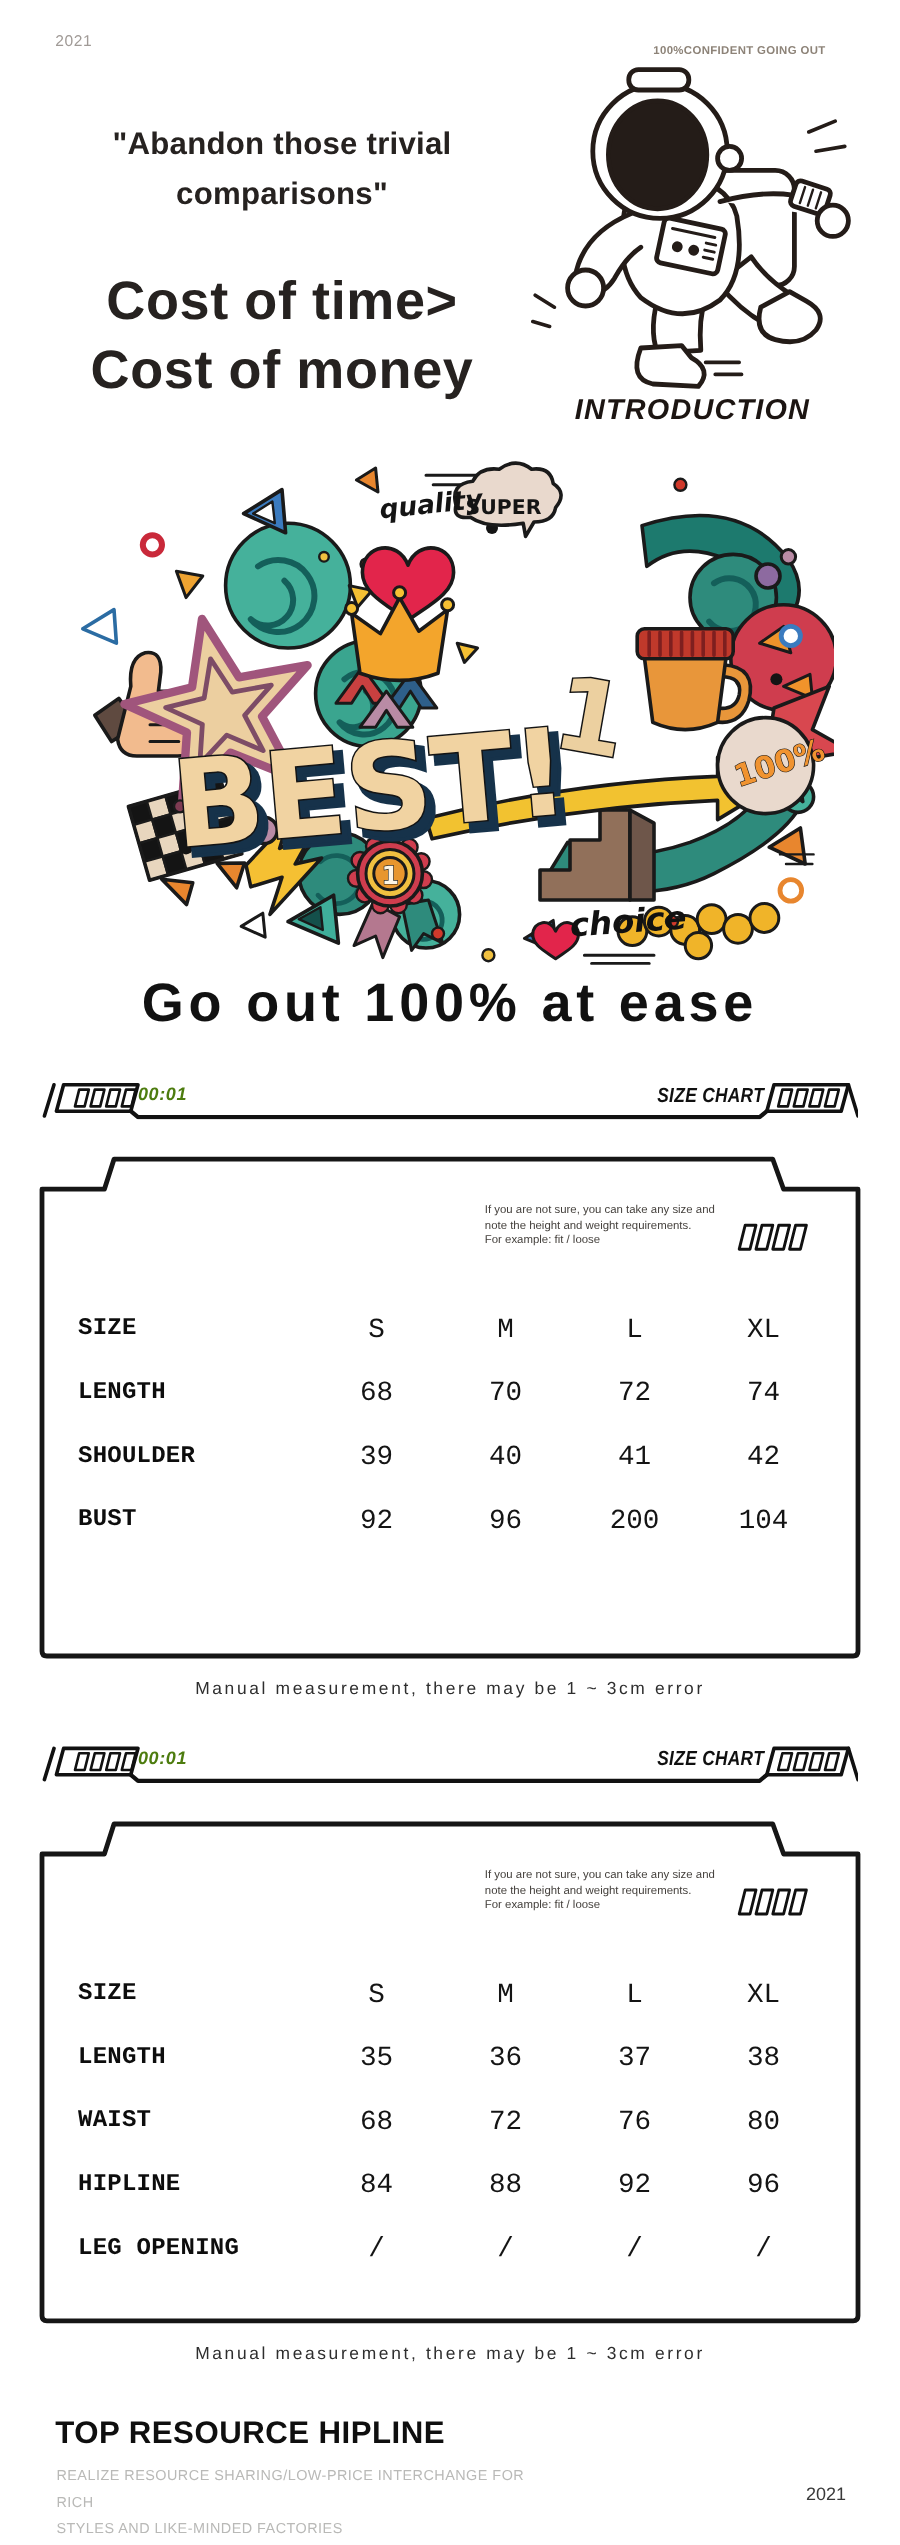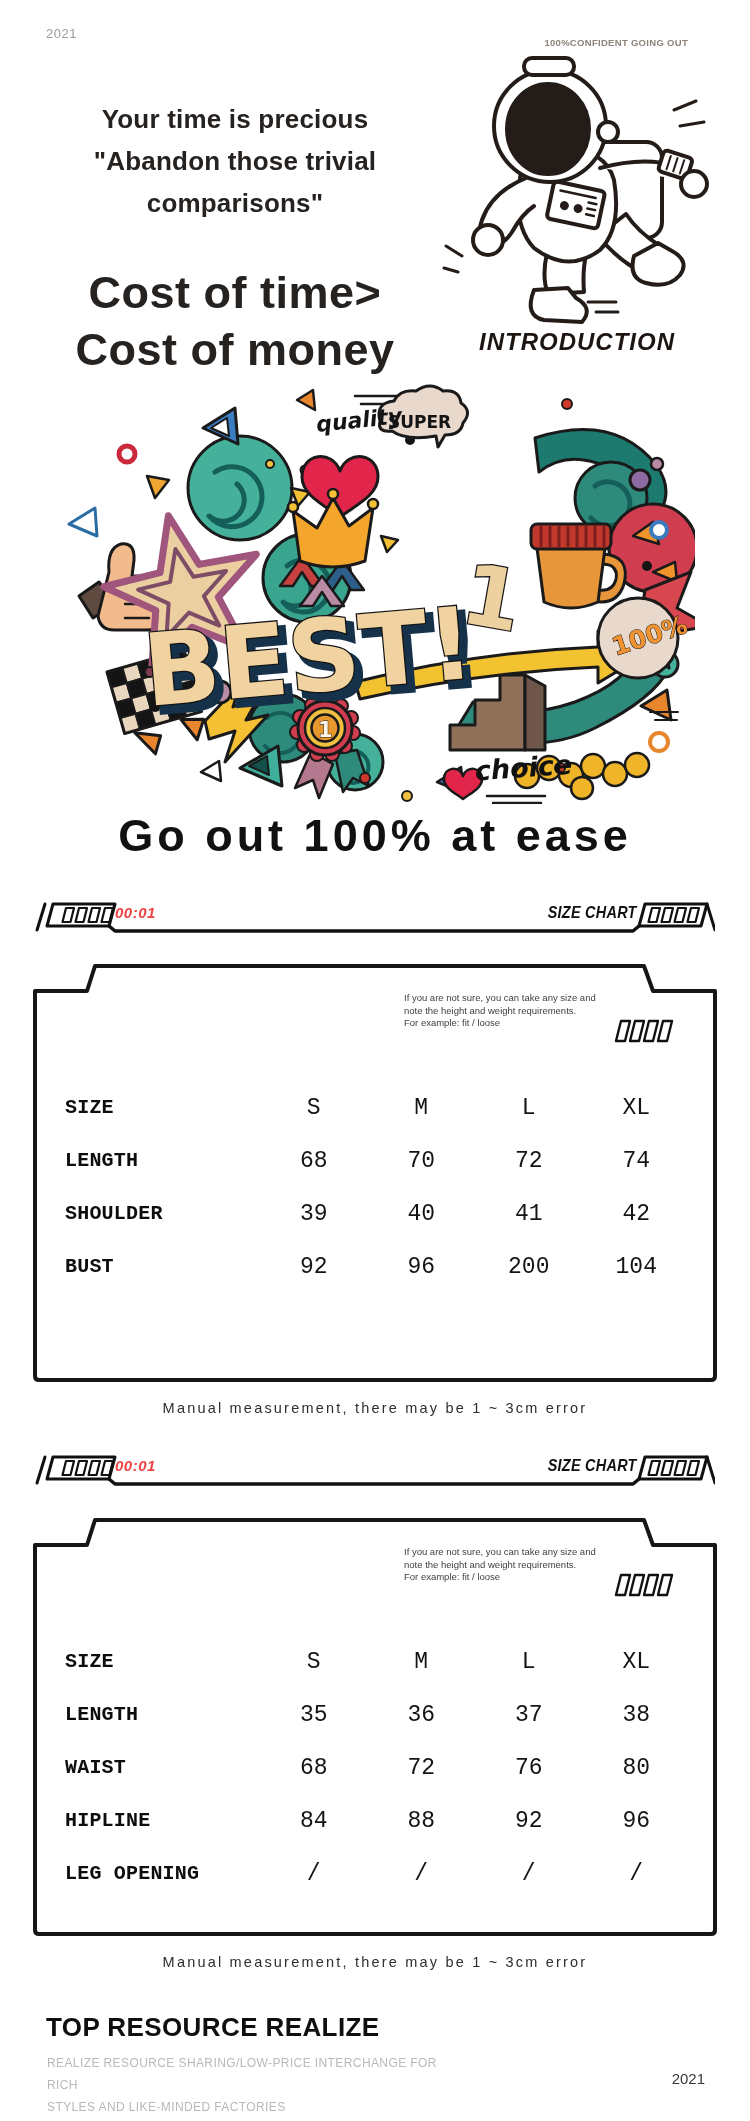--- a/index.html
+++ b/index.html
@@ -21,29 +21,29 @@
 
   .doodle-wrap { position:absolute; left:55px; top:376px; width:640px; height:428px; }
 
   .slogan { position:absolute; left:0; top:810px; width:750px; text-align:center;
        font-size:45px; font-weight:800; letter-spacing:4px; color:#111; }
 
   .chart-bar { position:absolute; left:35px; width:680px; height:34px; }
   .chart-bar.first  { top:901px; }
   .chart-bar.second { top:1454px; }
   .chart-bar svg { position:absolute; left:0; top:0; }
-  .bar-time  { position:absolute; left:80px; top:3px; font-size:15px; font-weight:800; font-style:italic; color:#ef4444; letter-spacing:.5px; }
+  .bar-time  { position:absolute; left:80px; top:3px; font-size:15px; font-weight:800; font-style:italic; color:#4d7c0f; letter-spacing:.5px; }
   .bar-title { position:absolute; right:78px; top:2px; font-size:17px; font-weight:800; font-style:italic; color:#101010; letter-spacing:.3px;
                transform:scaleX(.85); transform-origin:right center; }
 
   .size-card { position:absolute; left:32px; width:686px; height:424px; }
   .size-card.first  { top:961px; }
   .size-card.second { top:1515px; }
   .card-outline { position:absolute; left:0; top:0; }
-  .card-note { position:absolute; left:372px; top:31px; width:240px;
+  .card-note { position:absolute; left:372px; top:42px; width:240px;
        font-size:9.5px; line-height:12.5px; color:#44403c; }
   .card-hatch { position:absolute; right:44px; top:58px; }
 
   .card-table { position:absolute; left:0; right:0; top:120px;font-family:Liberation Mono, monospace; }
   .t-row { display:flex; align-items:center; height:53px; padding-left:33px; padding-right:28px; }
   .t-label { width:195px; font-size:20px; font-weight:800; letter-spacing:.2px; color:#0d0d0d; }
   .t-val { flex:1; text-align:center; font-size:23px; font-weight:400; color:#141414; }
 
   .measure-note { position:absolute; left:0; width:750px; text-align:center;
        font-size:14.5px; letter-spacing:2.2px; color:#2e2e2e; }
@@ -59,21 +59,20 @@
 </style>
 </head>
 <body>
 
 <div class="page">
 
   <div class="year-top">2021</div>
   <div class="tagline">100%CONFIDENT GOING OUT</div>
 
   <div class="intro-text">
-    <div class="intro-line">Your time is precious</div>
     <div class="intro-line">"Abandon those trivial comparisons"</div>
     <div class="cost-block">
       <div class="cost-line">Cost of time&gt;</div>
       <div class="cost-line">Cost of money</div>
     </div>
   </div>
 
   <div class="astro-wrap">
     <svg width="278" height="278" viewBox="0 0 278 278">
       <g stroke="#241c18" stroke-width="4" fill="#ffffff" stroke-linecap="round" stroke-linejoin="round">
@@ -410,20 +409,20 @@
         <div class="t-val">/</div>
         <div class="t-val">/</div>
         <div class="t-val">/</div>
         <div class="t-val">/</div>
       </div>
     </div>
   </div>
 
   <div class="measure-note second">Manual measurement, there may be 1 ~ 3cm error</div>
 
-  <div class="footer-title">TOP RESOURCE REALIZE</div>
+  <div class="footer-title">TOP RESOURCE HIPLINE</div>
   <div class="footer-sub">
     <div>REALIZE RESOURCE SHARING/LOW-PRICE INTERCHANGE FOR RICH</div>
     <div>STYLES AND LIKE-MINDED FACTORIES</div>
   </div>
   <div class="year-bottom">2021</div>
 
 </div>
 
 </body></html>

